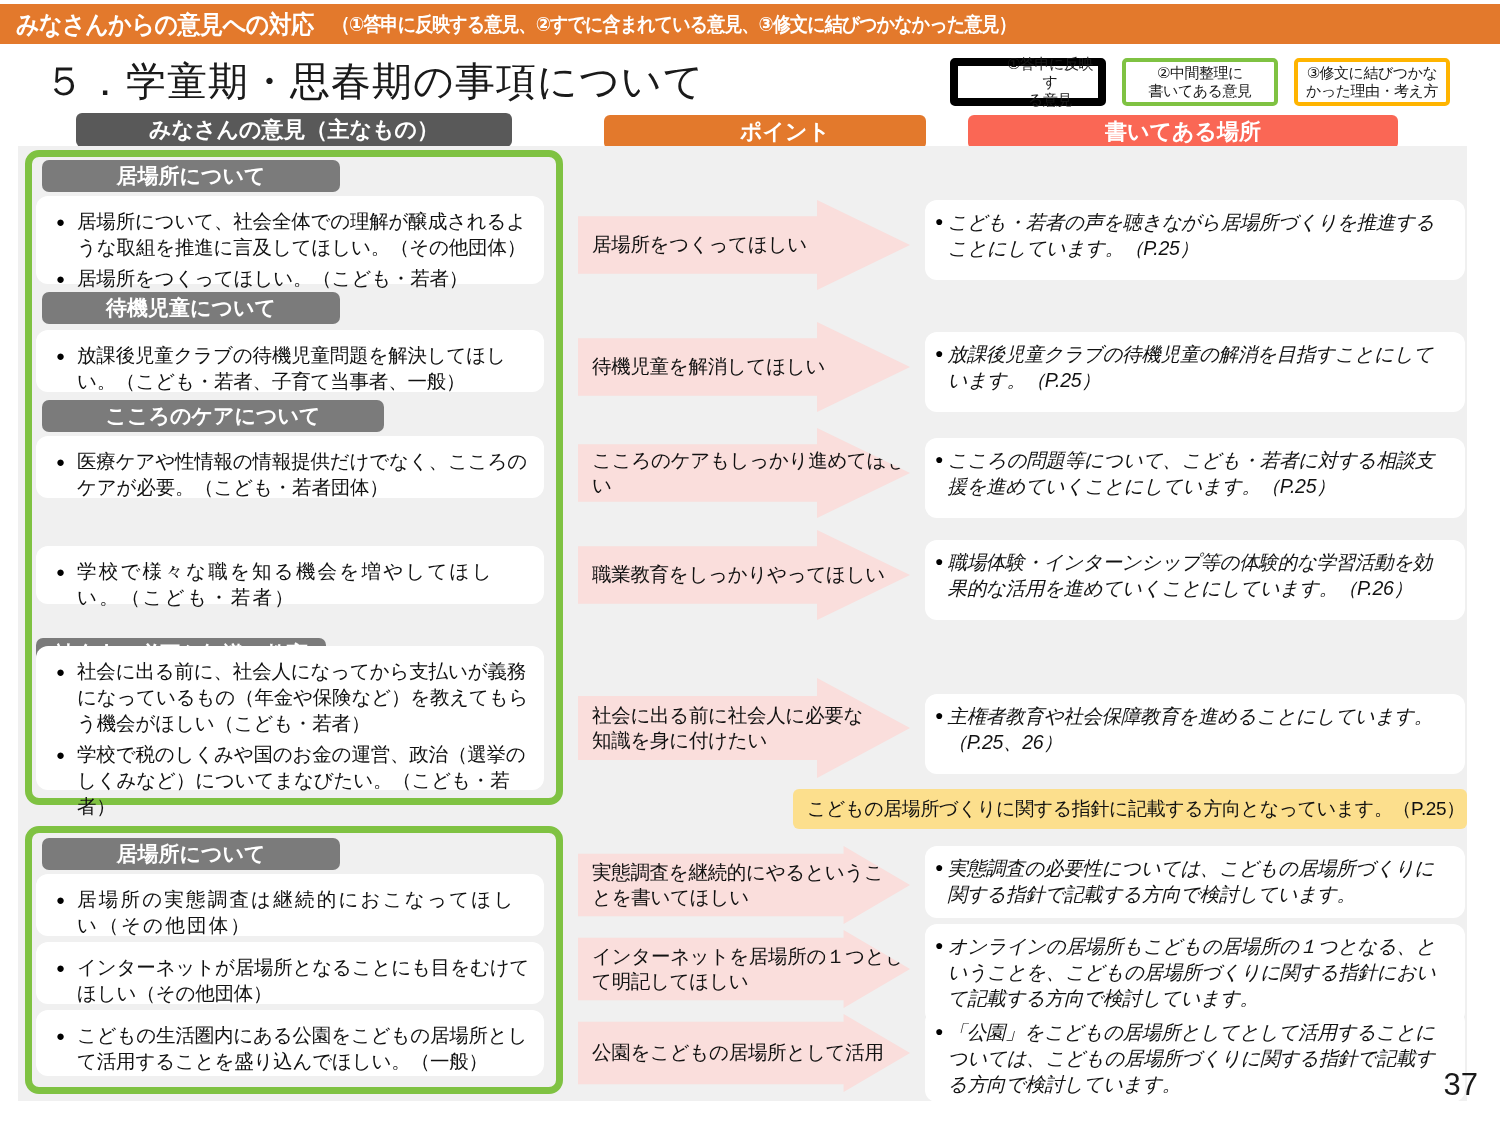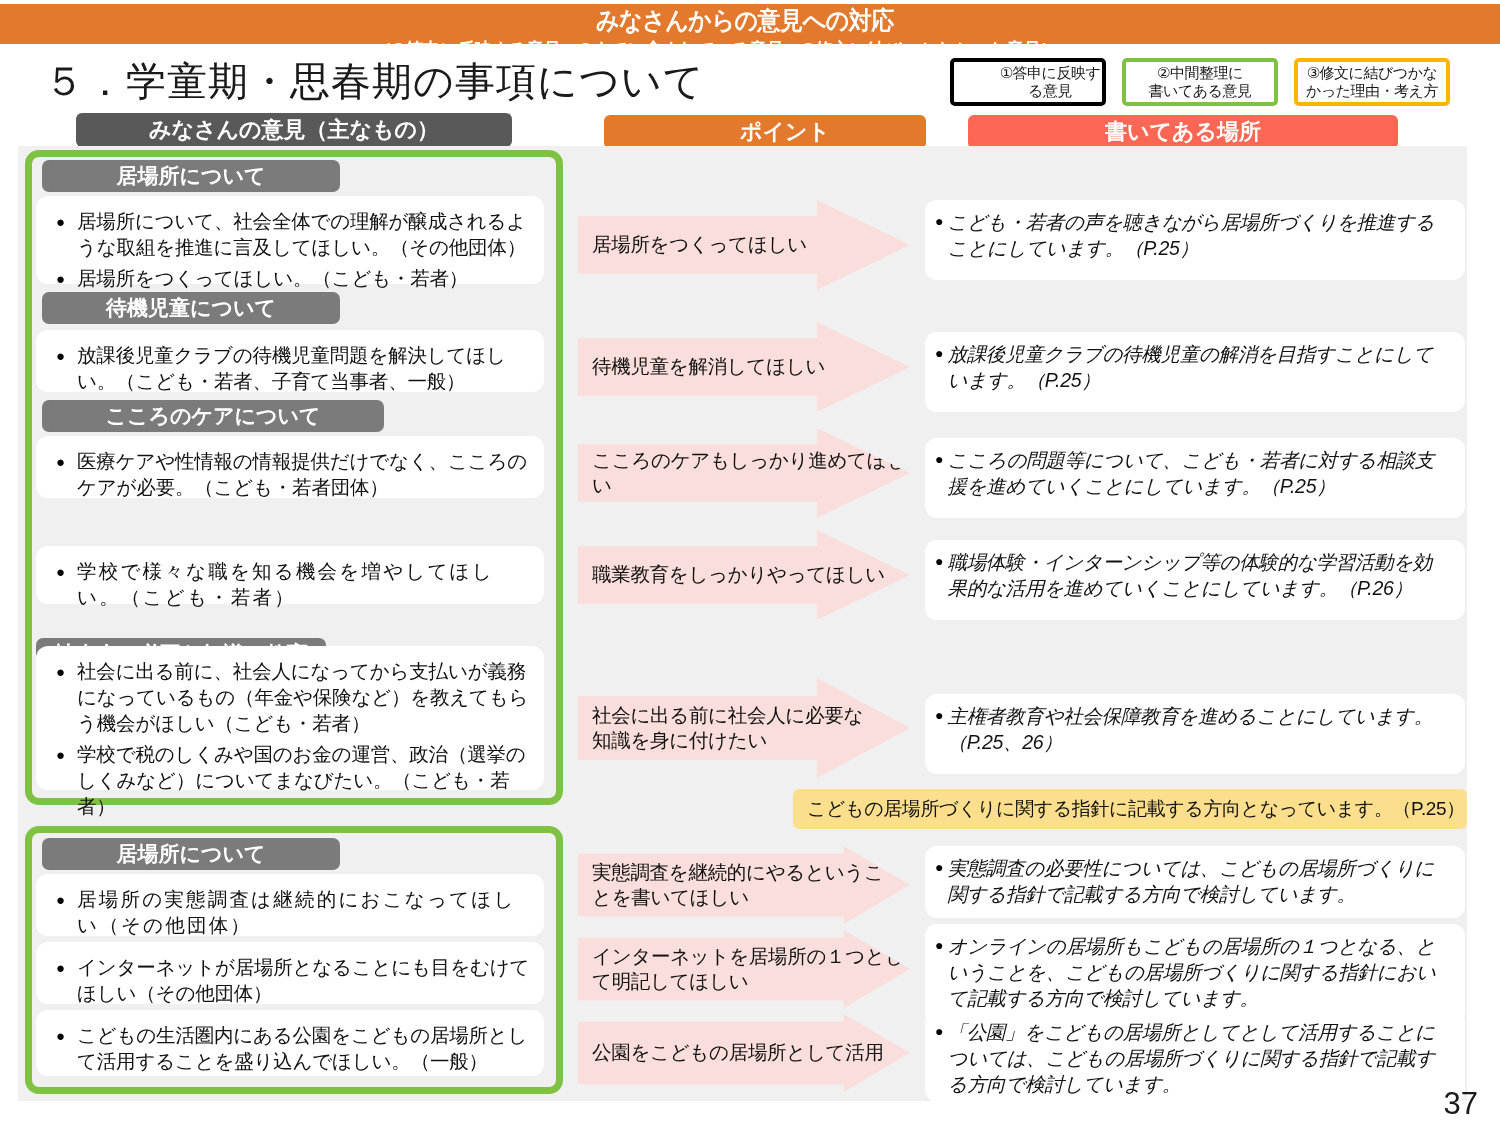--- a/index.html
+++ b/index.html
@@ -17,21 +17,20 @@
 
   
   .banner {
     position: absolute;
     left: 0; top: 4px;
     width: 1500px; height: 40px;
     background: #E3792C;
     display: flex; align-items: center;
     padding-left: 16px;
     box-sizing: border-box;
-    flex-direction: column;
   }
   .banner-main {
     color: #ffffff;
     font-size: 25px;
     font-weight: bold;
     letter-spacing: -0.5px;
     transform: scaleX(0.92);
     transform-origin: left center;
     white-space: nowrap;
   }
@@ -71,21 +70,21 @@
     display: flex; flex-direction: column;
     align-items: center; justify-content: center;
     box-sizing: border-box;
     font-size: 15px;
     line-height: 1.22;
     color: #1a1a1a;
     letter-spacing: -0.5px;
     text-align: center;
     white-space: pre-line;
   }
-  .chip.c1 { border: 4px solid #000000; padding-left: 44px; }
+  .chip.c1 { border: 8px solid #000000; padding-left: 44px; }
   .chip.c2 { border: 4px solid #7FC242; }
   .chip.c3 { border: 4px solid #FFB400; }
 
   
   .col-head {
     position: absolute;
     height: 34px;
     border-radius: 6px;
     display: flex; align-items: center; justify-content: center;
     color: #ffffff;
@@ -215,21 +214,21 @@
     padding-left: 14px;
     box-sizing: border-box;
     font-size: 19px;
     color: #111;
     letter-spacing: -0.4px;
   }
 
   
   .page-num {
     position: absolute;
-    right: 22px; bottom: 3px;
+    right: 22px; bottom: 22px;
     font-size: 31px;
     color: #1a1a1a;
   }
 </style>
 </head>
 <body>
 
 <div id="slide">
 
   <div class="banner">

